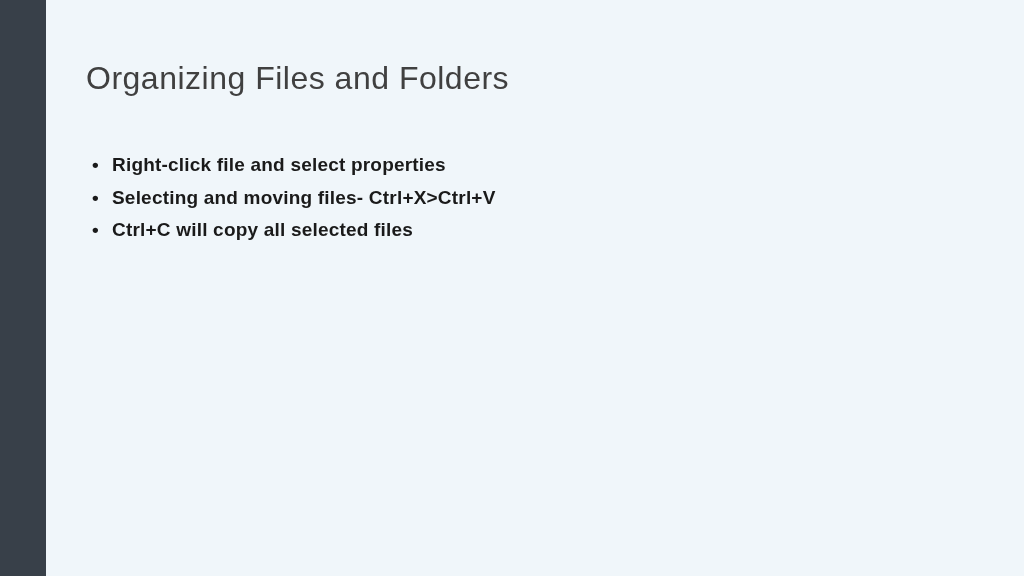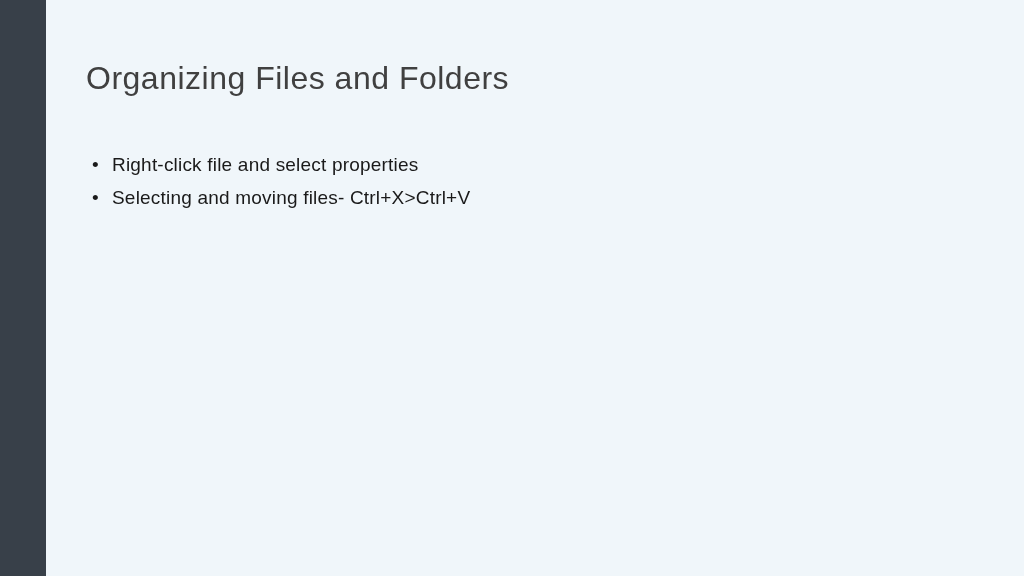--- a/index.html
+++ b/index.html
@@ -28,20 +28,21 @@
     .title {
       font-size: 32px;
       font-weight: 400;
       color: #404040;
       margin-bottom: 52px;
       letter-spacing: 0.5px;
     }
     .bullet-list {
       list-style: none;
       padding-left: 26px;
+      font-weight: bold;
     }
     .bullet-list li {
       position: relative;
       font-size: 19px;
       color: #1a1a1a;
       line-height: 1.72;
       letter-spacing: 0.2px;
     }
     .bullet-list li::before {
       content: "•";
@@ -55,14 +56,15 @@
 </head>
 <body>
 
 <div class="accent-bar"></div>
 
 <div class="content">
   <h1 class="title">Organizing Files and Folders</h1>
   <ul class="bullet-list">
     <li>Right-click file and select properties</li>
     <li>Selecting and moving files- Ctrl+X&gt;Ctrl+V</li>
+    <li>Ctrl+C will copy all selected files</li>
   </ul>
 </div>
 
 </body></html>

